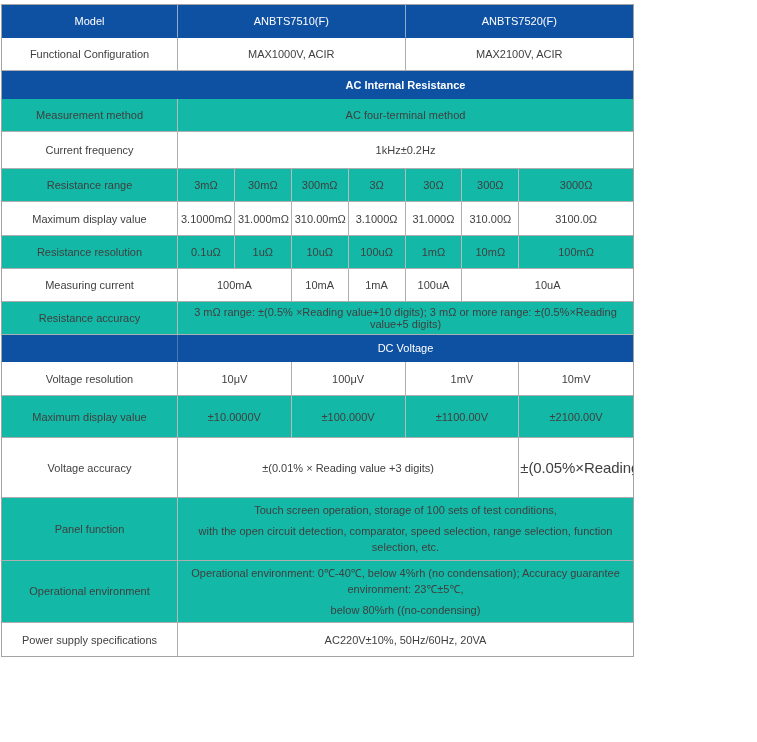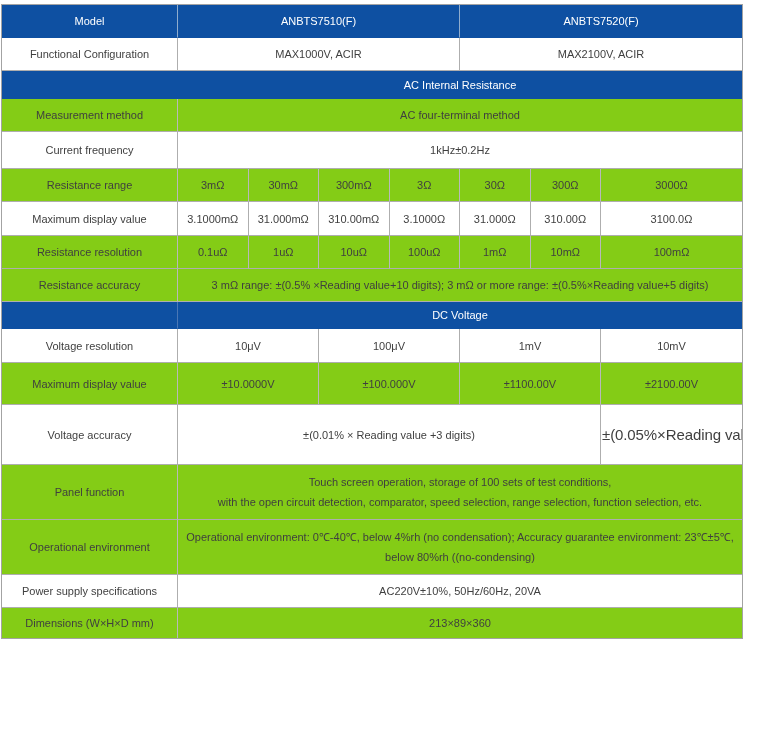--- a/index.html
+++ b/index.html
@@ -1,46 +1,46 @@
 <!DOCTYPE html>
 <html><head>
 <meta charset="utf-8">
 <style>
   html,body{margin:0;padding:0;background:#ffffff;}
   body{width:757px;height:742px;font-family:"Liberation Sans",sans-serif;-webkit-font-smoothing:antialiased;}
   .wrap{padding:4px 1px 0 1px;}
   table.spec{
-    width:742px;
+    width:633px;
     border-collapse:separate;
     border-spacing:0;
     table-layout:fixed;
     border:1px solid #a3a3a3;
     font-size:11px;
     color:#3f3f3f;
   }
   col.c-label{width:176px;}
   td{
     text-align:center;
     vertical-align:middle;
     border-right:1px solid #aeaeae;
     border-bottom:1px solid #aeaeae;
     padding:2px 3px;
     overflow:hidden;
     background:#ffffff;
   }
   td:last-child{border-right:none;}
   tr:last-child td{border-bottom:none;}
-  tr.gray td{background:#84cc16;border-right-color:#b9b9b9;}
+  tr.gray td{background:#14b8a6;border-right-color:#b9b9b9;}
   tr.blue td{
     background:#0e50a2;
     color:#ffffff;
     border-right-color:#8faccd;
     border-bottom-color:#0e50a2;
   }
-  tr.blue.seamless td{border-right-color:#0e50a2;}
+  tr.blue.seamless td{border-right-color:#0e50a2;font-weight:bold;}
   tr.blue.subtle td{border-right-color:#4a77b5;text-align:center;}
   td.small{font-size:15px;letter-spacing:-0.1px;white-space:nowrap;padding:0 1px;}
   .two-line div{line-height:1.5;padding:2px 0;text-align:center;}
 </style>
 </head>
 <body>
 
 <div class="wrap">
 <table class="spec">
   <colgroup>
@@ -109,20 +109,28 @@
     <td>Resistance resolution</td>
     <td>0.1uΩ</td>
     <td>1uΩ</td>
     <td>10uΩ</td>
     <td>100uΩ</td>
     <td>1mΩ</td>
     <td>10mΩ</td>
     <td colspan="2">100mΩ</td>
   </tr>
 
+  <tr style="height:33px">
+    <td>Measuring current</td>
+    <td colspan="2">100mA</td>
+    <td>10mA</td>
+    <td>1mA</td>
+    <td>100uA</td>
+    <td colspan="3">10uA</td>
+  </tr>
 
   <tr class="gray" style="height:33px">
     <td>Resistance accuracy</td>
     <td colspan="8">3 mΩ range: ±(0.5% ×Reading value+10 digits); 3 mΩ or more range: ±(0.5%×Reading value+5 digits)</td>
   </tr>
 
   <tr class="blue subtle" style="height:27px">
     <td></td>
     <td colspan="8">DC Voltage</td>
   </tr>
@@ -165,20 +173,16 @@
       <div>Operational environment: 0℃-40℃, below 4%rh (no condensation); Accuracy guarantee environment: 23℃±5℃,</div>
       <div>below 80%rh ((no-condensing)</div>
     </td>
   </tr>
 
   <tr style="height:33px">
     <td>Power supply specifications</td>
     <td colspan="8">AC220V±10%, 50Hz/60Hz, 20VA</td>
   </tr>
 
-  <tr class="gray" style="height:30px">
-    <td>Dimensions (W×H×D mm)</td>
-    <td colspan="8">213×89×360</td>
-  </tr>
 
 </tbody>
     </table>
 </div>
 
 </body></html>

